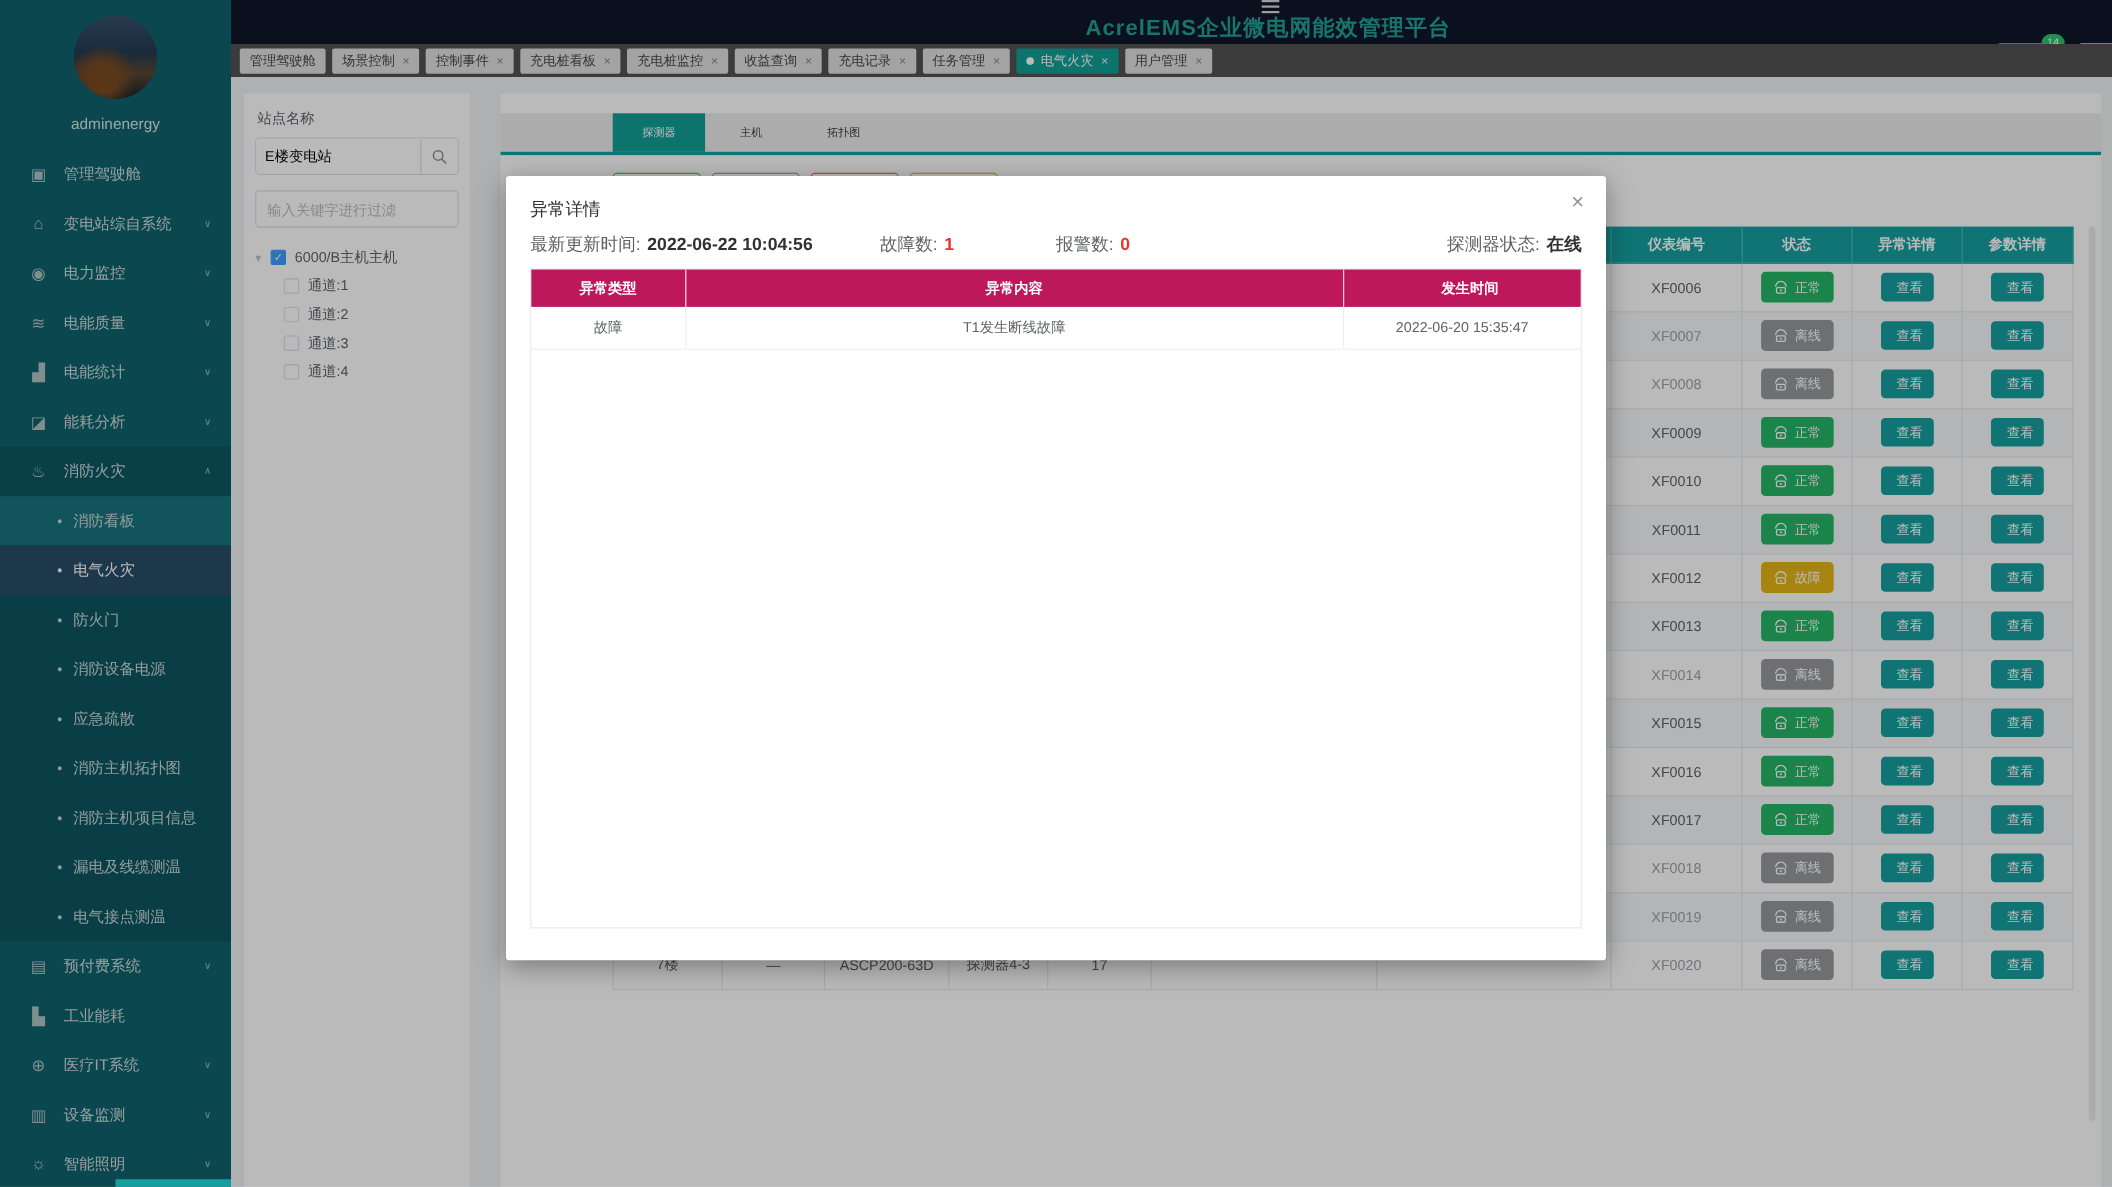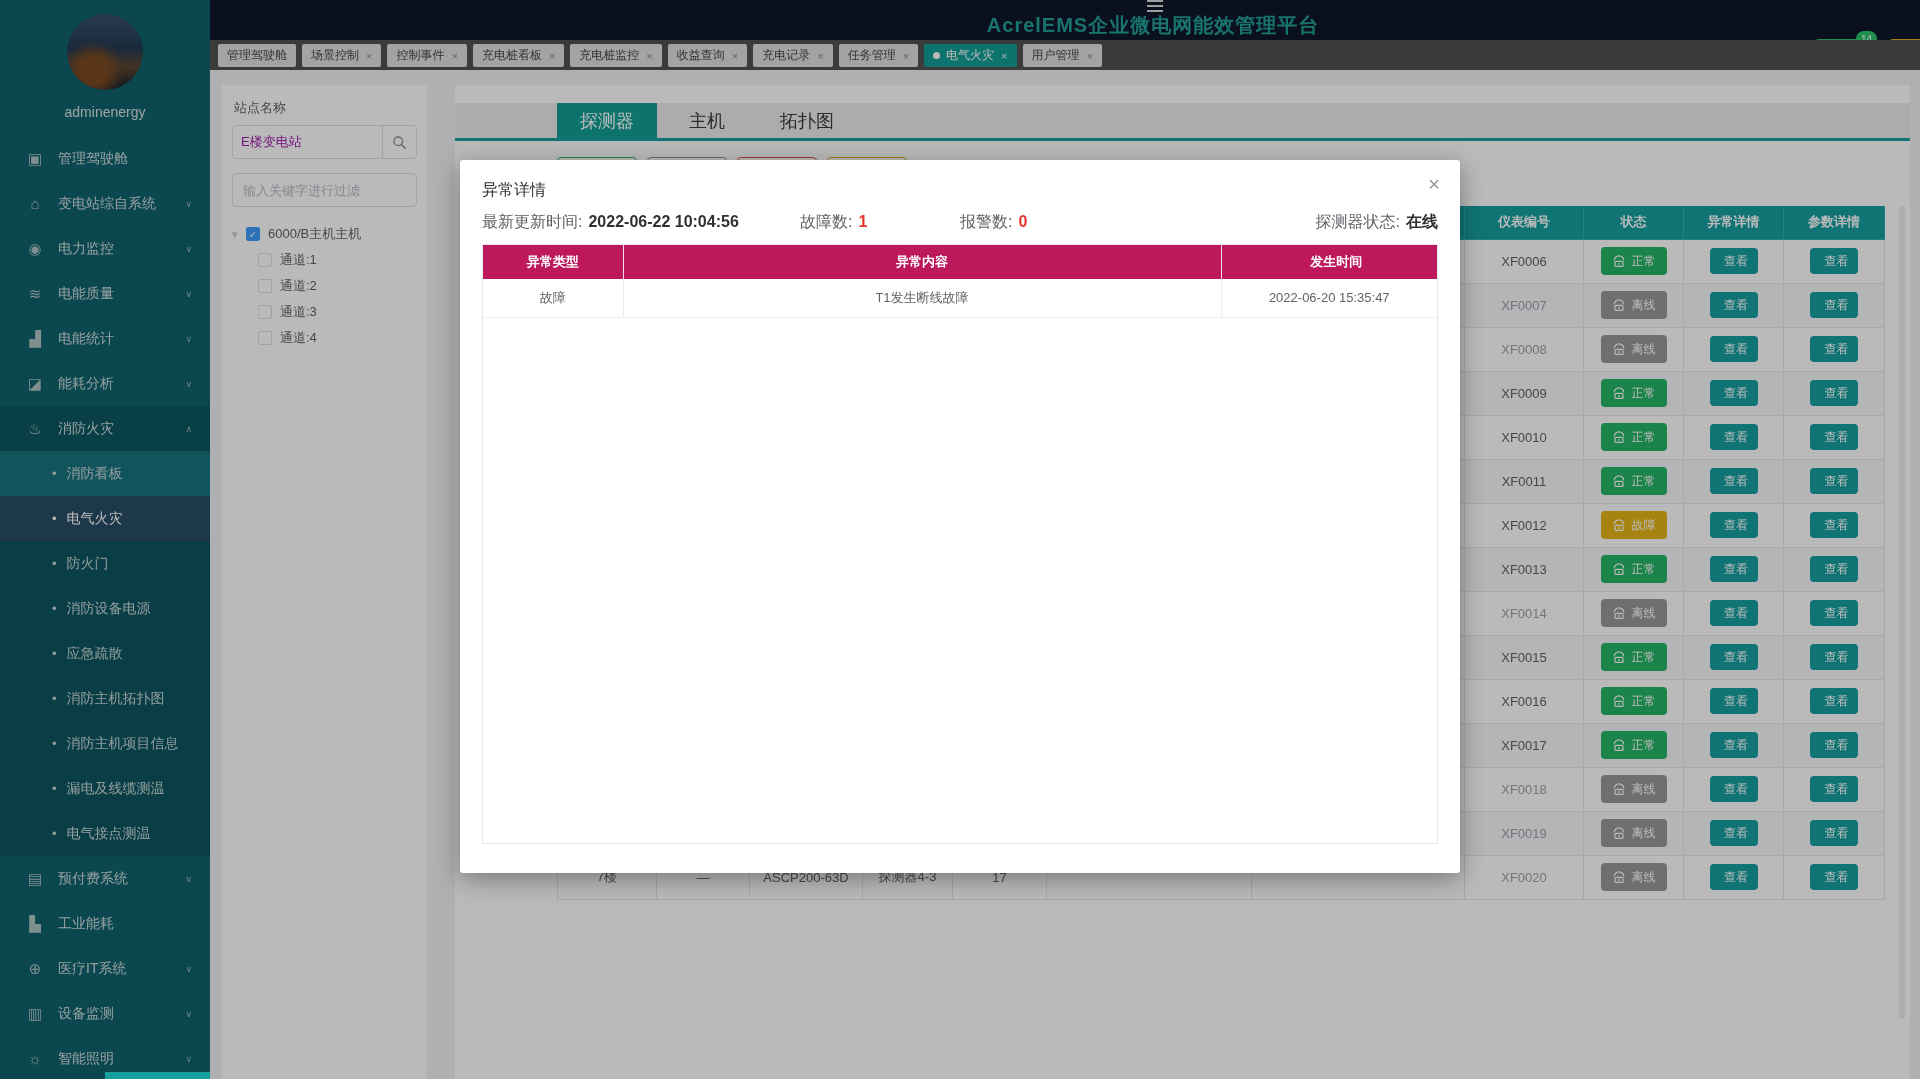--- a/index.html
+++ b/index.html
@@ -45,40 +45,40 @@
         font-size:12px;color:#474747;cursor:pointer;white-space:nowrap;}
   .chip .x{margin-left:7px;font-size:11px;color:#8a8a8a;}
   .chip.active{background:#12a096;color:#fff;}
   .chip.active .x{color:#e5f5f3;}
   .chip .dot{width:7px;height:7px;border-radius:50%;background:#fff;margin-right:6px;}
   
   .content{position:absolute;left:210px;top:70px;width:1710px;height:1009px;background:#f0f2f5;}
   .station-card{position:absolute;left:12px;top:15px;width:205px;bottom:0;background:#fff;padding:12px 10px;}
   .panel-label{font-size:13px;color:#606266;margin:2px 0 8px 2px;}
   .input-group{display:flex;height:34px;border:1px solid #dcdfe6;border-radius:4px;overflow:hidden;background:#fff;}
-  .input-group input{flex:1;border:0;outline:0;padding:0 8px;font-size:13px;color:#a21caf;min-width:0;
+  .input-group input{flex:1;border:0;outline:0;padding:0 8px;font-size:13px;color:#000000;min-width:0;
                      font-family:"Liberation Sans","DejaVu Sans",sans-serif;}
   .input-search-btn{width:34px;border:0;border-left:1px solid #dcdfe6;background:#fff;display:flex;
                     align-items:center;justify-content:center;cursor:pointer;}
   .filter-input{width:100%;height:34px;border:1px solid #dcdfe6;border-radius:4px;margin-top:14px;
                 padding:0 10px;font-size:13px;color:#606266;outline:0;
                 font-family:"Liberation Sans","DejaVu Sans",sans-serif;}
   .filter-input::placeholder{color:#b7bcc4;}
   .tree{margin-top:14px;}
   .tree-row{display:flex;align-items:center;height:26px;font-size:13px;color:#606266;cursor:pointer;}
   .caret{width:14px;color:#c0c4cc;font-size:11px;}
   .cbox{width:14px;height:14px;border:1px solid #dcdfe6;border-radius:2px;background:#fff;margin-right:8px;
         display:inline-flex;align-items:center;justify-content:center;flex:none;}
   .cbox.checked{background:#409eff;border-color:#409eff;color:#fff;font-size:10px;}
   .tree-children .tree-row{padding-left:26px;}
   
   .device-card{position:absolute;left:245px;top:15px;right:10px;bottom:0;background:#fff;}
   .dtabs{position:absolute;left:0;top:18px;right:0;height:38px;background:#ececec;border-bottom:3px solid #16a0a0;
          display:flex;padding-left:102px;}
-  .dtab{width:100px;display:flex;align-items:center;justify-content:center;font-size:18px;color:#3c3c3c;cursor:pointer;}
+  .dtab{width:84px;display:flex;align-items:center;justify-content:center;font-size:10px;color:#3c3c3c;cursor:pointer;}
   .dtab.active{background:#12a096;color:#fff;}
   .fbtn-row{position:absolute;left:102px;top:72px;display:flex;gap:10px;}
   .fbtn{width:80px;height:34px;border-radius:4px;background:#fff;border:1px solid;display:flex;
         align-items:center;justify-content:center;gap:6px;cursor:pointer;}
   .fbtn i{width:10px;height:10px;border-radius:50%;display:block;}
   .dtable{position:absolute;left:102px;top:121px;border-collapse:collapse;table-layout:fixed;width:1327px;
           font-size:13px;color:#606266;}
   .dtable th{height:33px;background:#16a0a0;color:#fff;font-weight:bold;font-size:13px;
              border:1px solid #2fb3b3;border-top:0;}
   .dtable th:first-child{border-left:0;}

